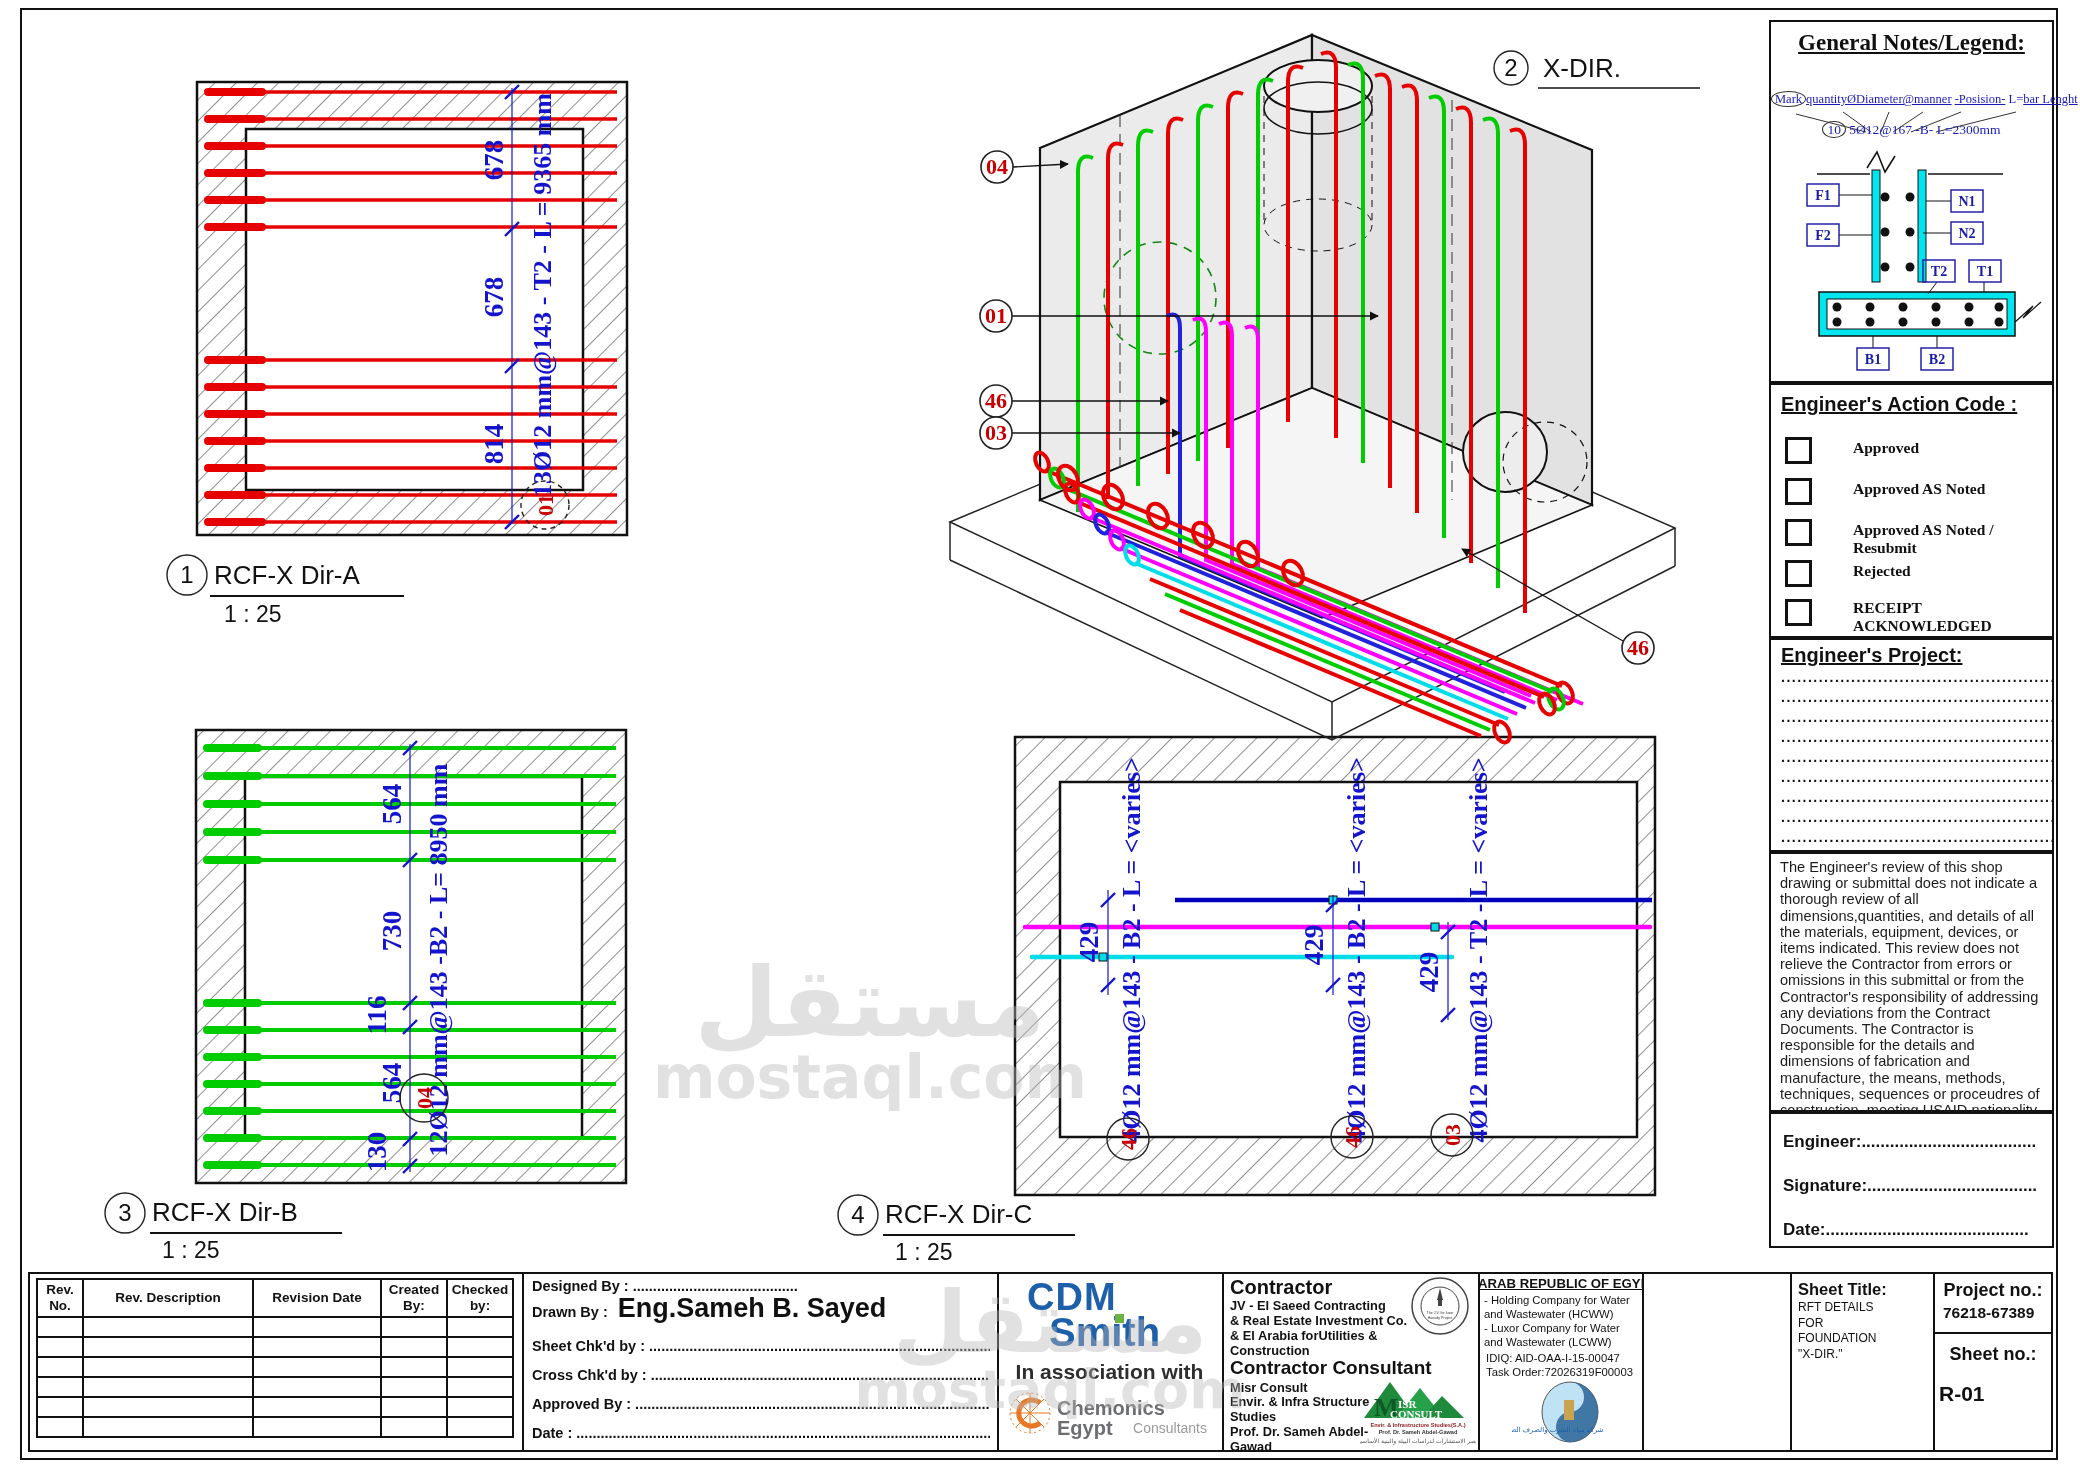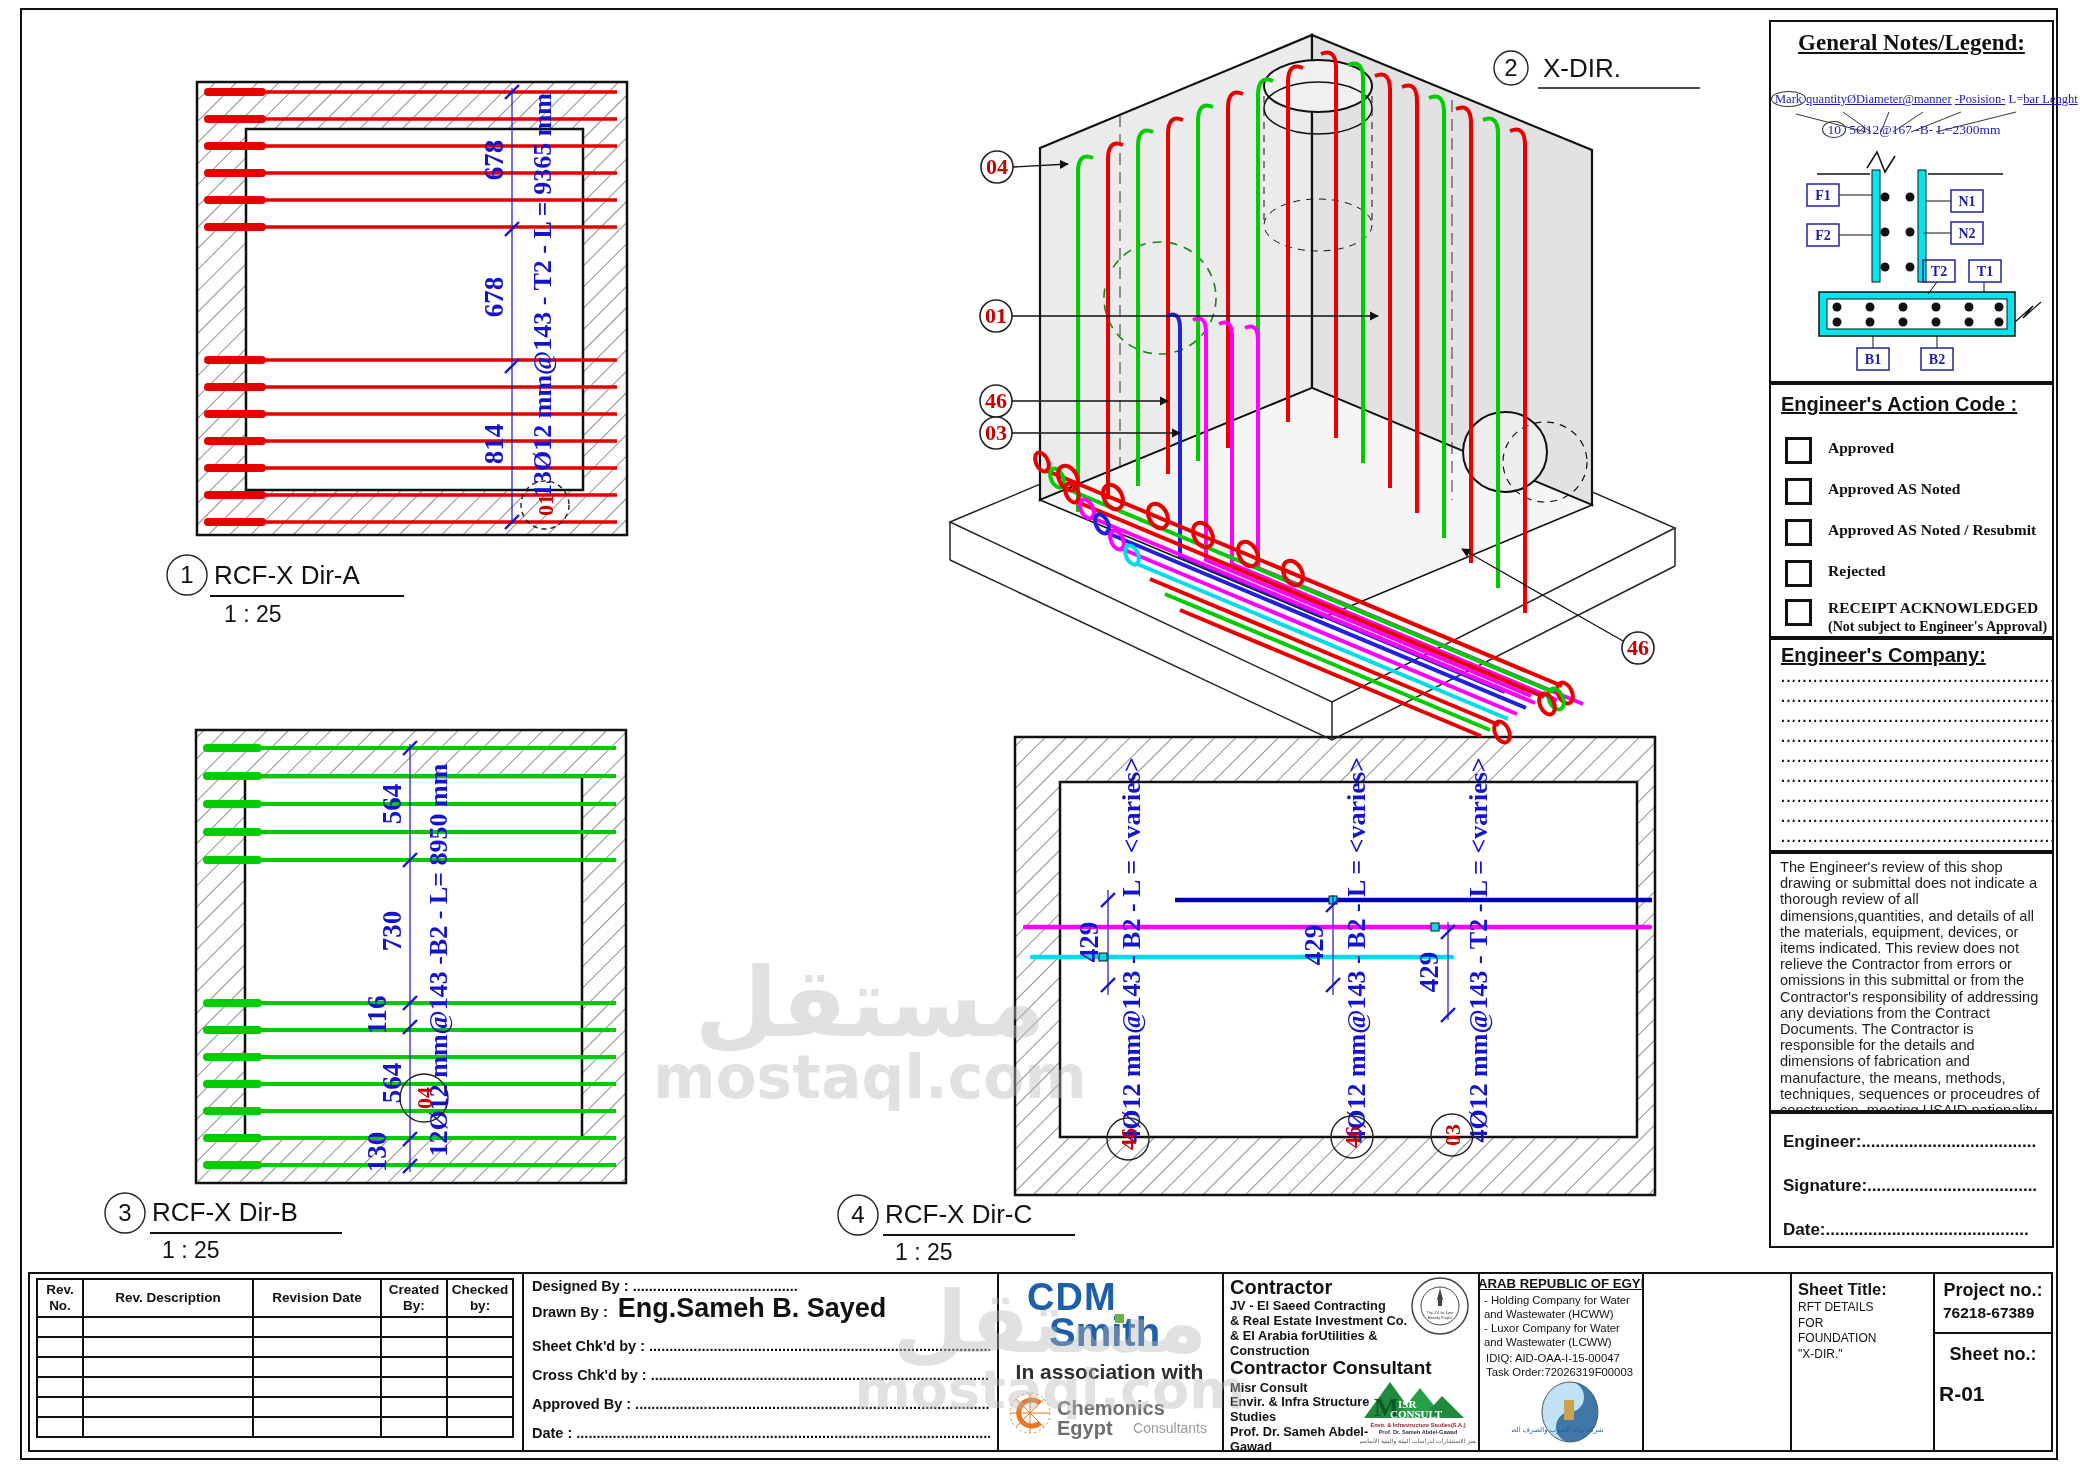--- a/index.html
+++ b/index.html
@@ -12,21 +12,21 @@
   .panel{border:2px solid #111;background:#fff;z-index:10;box-sizing:border-box;}
   .lg-title{font-family:"Liberation Serif",serif;font-weight:bold;font-size:23px;text-decoration:underline;text-align:center;margin-top:8px;}
   .fmtline{position:absolute;top:70px;left:0;width:100%;text-align:center;font-family:"Liberation Serif",serif;
            font-size:12.5px;color:#1a1ab8;white-space:nowrap;}
   .fmtline .circ{border:1px solid #333;border-radius:50%;padding:0 3px;}
   .fmtline .u{text-decoration:underline;}
   .exline{position:absolute;top:100px;left:0;width:100%;text-align:center;font-family:"Liberation Serif",serif;
           font-size:13.5px;color:#1a1ab8;white-space:nowrap;}
   .exline .circ{border:1px solid #333;border-radius:50%;padding:0 4px;}
   .ac-title,.cm-title{font-weight:bold;font-size:20px;text-decoration:underline;padding:8px 0 0 10px;}
-  .ac-row{position:absolute;left:14px;display:flex;align-items:flex-start;}
+  .ac-row{position:absolute;left:14px;display:flex;align-items:flex-start;gap:25px;}
   .ac-box{width:21px;height:21px;border:3.5px solid #111;margin-right:16px;flex:none;}
   .ac-lbl{font-family:"Liberation Serif",serif;font-weight:bold;font-size:15.5px;padding-top:2px;}
   .ac-sub{font-family:"Liberation Serif",serif;font-weight:bold;font-size:14px;}
   .cm-dots{padding:0 10px;font-weight:bold;font-size:14px;letter-spacing:1.5px;line-height:20px;
            white-space:nowrap;overflow:hidden;}
   .review{padding:5px 9px;font-size:14.6px;line-height:16.2px;color:#1c1c1c;}
   .sg-line{position:absolute;left:12px;right:8px;font-weight:bold;font-size:17px;white-space:nowrap;overflow:hidden;}
   
   .tb{z-index:10;}
   #tb-outer{left:28px;top:1272px;width:2025px;height:180px;border:2.5px solid #111;box-sizing:border-box;background:transparent;}
@@ -520,21 +520,21 @@
         <span class="ac-lbl">Rejected</span>
       </div>
   <div class="ac-row" style="top:214px;">
         <span class="ac-box"></span>
     <span><span class="ac-lbl">RECEIPT ACKNOWLEDGED</span><br>
     <span class="ac-sub">(Not subject  to Engineer's Approval)</span></span>
       </div>
 </div>
 
 <div class="abs panel" style="left:1769px;top:638px;width:285px;height:214px;">
-  <div class="cm-title" style="padding-top:4px;">Engineer's Company:</div>
+  <div class="cm-title" style="padding-top:4px;">Engineer's Project:</div>
   <div class="cm-dots">...................................................................</div>
   <div class="cm-dots">...................................................................</div>
   <div class="cm-dots">...................................................................</div>
   <div class="cm-dots">...................................................................</div>
   <div class="cm-dots">...................................................................</div>
   <div class="cm-dots">...................................................................</div>
   <div class="cm-dots">...................................................................</div>
   <div class="cm-dots">...................................................................</div>
   <div class="cm-dots">...................................................................</div>
 </div>

